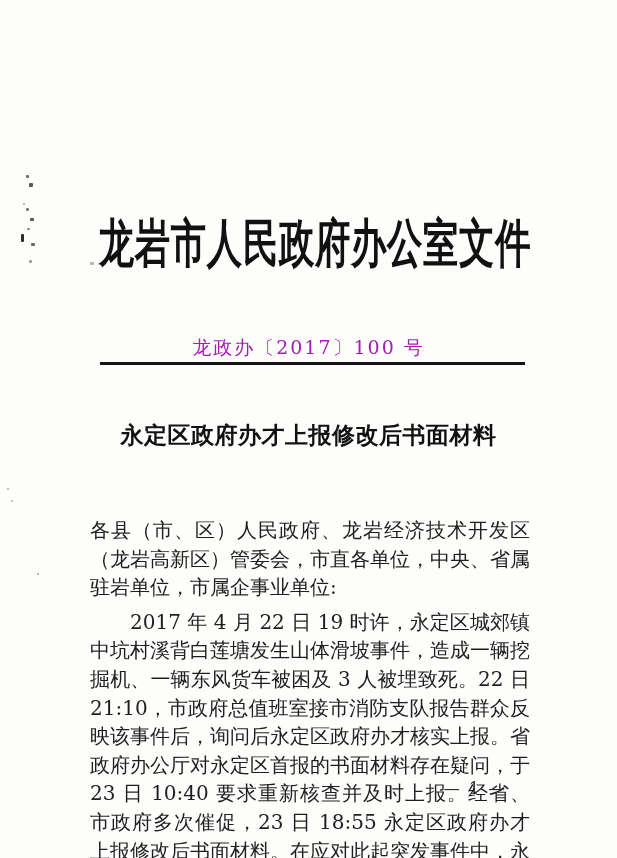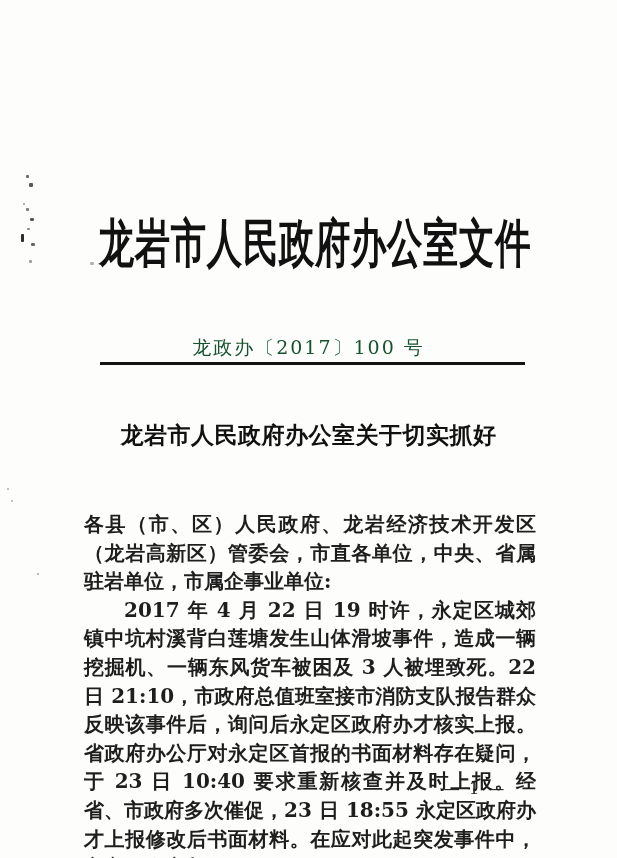--- a/index.html
+++ b/index.html
@@ -39,21 +39,21 @@
   }
 
   .doc-number {
     position: absolute;
     top: 336px;
     left: 0;
     width: 617px;
     text-align: center;
     font-size: 19px;
     line-height: 22px;
-    color: #14532d;
+    color: #a21caf;
     letter-spacing: 2px;
     font-family: "DejaVu Serif", "Liberation Serif", serif;
   }
 
   .rule {
     position: absolute;
     top: 362px;
     left: 100px;
     width: 425px;
     height: 3px;
@@ -82,22 +82,21 @@
     top: 510px;
     left: 84px;
     width: 452px;
     font-size: 20px;
     line-height: 28.6px;
     text-align: justify;
     text-justify: inter-ideograph;
     color: #1e1e1e;
   }
   .body-text p {
-    margin: 0;
-    font-weight: bold;
+    margin: 6px;
   }
   .body-text p.indent {
     text-indent: 2em;
   }
 
   
   .page-number {
     position: absolute;
     top: 779px;
     left: 440px;
@@ -146,21 +145,21 @@
   <span class="speck s12"></span>
   <span class="speck s13"></span>
 
   <h1 class="header-title">龙岩市人民政府办公室文件</h1>
 
   <div class="doc-number">龙政办〔2017〕100 号</div>
 
   <div class="rule"></div>
 
   <h2 class="notice-title">
-    <span>龙岩市人民政府办公室关于切实抓好</span><br>
+    <span>永定区政府办才上报修改后书面材料</span><br>
   </h2>
 
   <div class="body-text">
     <p class="salutation">各县（市、区）人民政府、龙岩经济技术开发区（龙岩高新区）管委会，市直各单位，中央、省属驻岩单位，市属企事业单位:</p>
     <p class="indent">2017 年 4 月 22 日 19 时许，永定区城郊镇中坑村溪背白莲塘发生山体滑坡事件，造成一辆挖掘机、一辆东风货车被困及 3 人被埋致死。22 日 21:10，市政府总值班室接市消防支队报告群众反映该事件后，询问后永定区政府办才核实上报。省政府办公厅对永定区首报的书面材料存在疑问，于 23 日 10:40 要求重新核查并及时上报。经省、市政府多次催促，23 日 18:55 永定区政府办才上报修改后书面材料。在应对此起突发事件中，永定区政府办</p>
   </div>
 
   <div class="page-number">— 1 —</div>
 
 </div>

